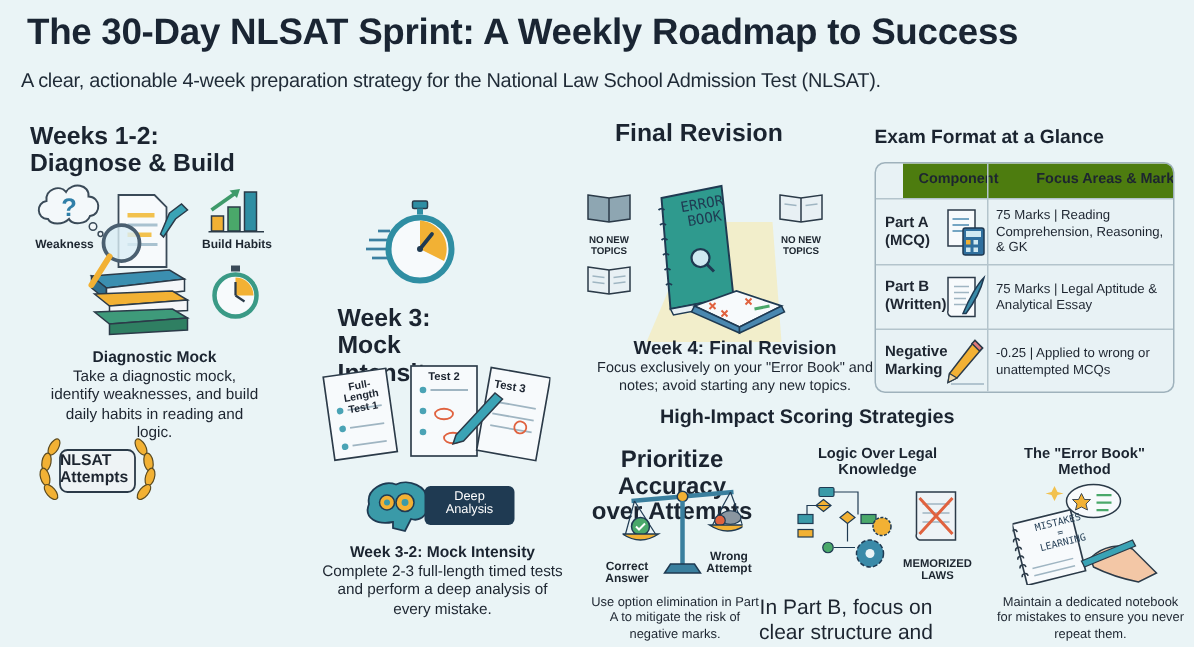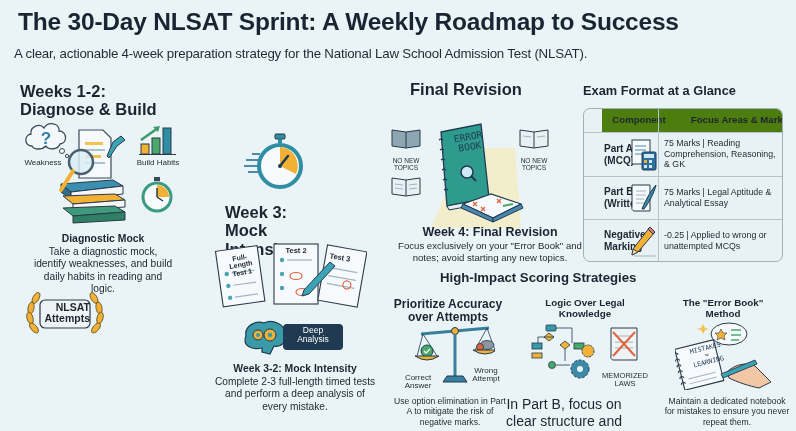--- a/index.html
+++ b/index.html
@@ -22,33 +22,33 @@
       letter-spacing: -0.2px;
     }
     .sec-head {
       font-weight: 700; text-align: left; color: #1b2430;
       line-height: 1.12;
     }
     .body-text {
       text-align: center; font-size: 10.2px; line-height: 1.22; color: #1d2530;
     }
     .bold-sm { font-weight: 700; font-size: 10.4px; text-align: center; color:#1b2430; }
-    .lbl { font-size: 8px; font-weight: 400; color: #1d2630; text-align:center; }
+    .lbl { font-size: 8px; font-weight: 700; color: #1d2630; text-align:center; }
 
     
     .tbl {
       left: 583px; top: 108px; width: 200px; height: 154px;
       border: 1.2px solid #9fb2bc; border-radius: 7px; overflow: hidden;
       background: #e8f2f5;
     }
     .tbl-row { position: absolute; left: 0; width: 100%; border-top: 1px solid #b3c4cc; }
     .tbl-vline { position: absolute; left: 74px; top: 0; bottom: 0; width: 1px; background: #b3c4cc; }
     .tbl-head { top: 0; height: 23px; background: #4d7c0f; border-top: none; margin-left: 18px; }
     .th { position: absolute; top: 5px; font-size: 9.6px; font-weight: 700; text-align: center; color:#1d2530; }
-    .cell-l { position: absolute; left: 6px; font-size: 10px; font-weight: 700; line-height: 1.2; color:#1d2530;margin-left:14px; }
+    .cell-l { position: absolute; left: 6px; font-size: 10px; font-weight: 700; line-height: 1.2; color:#1d2530; }
     .cell-r { position: absolute; left: 80px; width: 118px; font-size: 8.8px; line-height: 1.22; color: #1d2530; }
   </style>
 </head>
 <body>
 
 <div class="abs title">The 30-Day NLSAT Sprint: A Weekly Roadmap to Success</div>
 <div class="abs subtitle">A clear, actionable 4-week preparation strategy for the National Law School Admission Test (NLSAT).</div>
 
 <div class="abs sec-head" style="left:20px; top:82px; width:170px; font-size:16.5px;">
   <div>Weeks 1-2:</div>
@@ -112,21 +112,21 @@
     <ellipse cx="9" cy="20" rx="3" ry="6" transform="rotate(10 9 20)"></ellipse>
     <ellipse cx="8" cy="30" rx="3" ry="6" transform="rotate(-15 8 30)"></ellipse>
     <ellipse cx="12" cy="40" rx="3" ry="6" transform="rotate(-40 12 40)"></ellipse>
     <ellipse cx="72" cy="10" rx="3" ry="6" transform="rotate(-30 72 10)"></ellipse>
     <ellipse cx="77" cy="20" rx="3" ry="6" transform="rotate(-10 77 20)"></ellipse>
     <ellipse cx="78" cy="30" rx="3" ry="6" transform="rotate(15 78 30)"></ellipse>
     <ellipse cx="74" cy="40" rx="3" ry="6" transform="rotate(40 74 40)"></ellipse>
   </g>
   <rect x="18" y="12" width="50" height="28" rx="5" fill="#eef3f5" stroke="#2b3a48" stroke-width="1.2"></rect>
 </svg>
-<div class="abs" style="left:40px;top:302px;width:50px;text-align:right;font-weight:700;font-size:10.5px;line-height:1.05;color:#1d2530">
+<div class="abs" style="left:40px;top:302px;width:50px;text-align:left;font-weight:700;font-size:10.5px;line-height:1.05;color:#1d2530">
   <div>NLSAT</div>
   <div>Attempts</div>
 </div>
 
 <svg class="abs" style="left:242px;top:132px" width="70" height="62" viewBox="0 0 70 62">
   <line x1="4" y1="28" x2="16" y2="28" stroke="#3b7fa0" stroke-width="1.8"></line>
   <line x1="2" y1="34" x2="16" y2="34" stroke="#3b7fa0" stroke-width="1.8"></line>
   <line x1="6" y1="40" x2="18" y2="40" stroke="#3b7fa0" stroke-width="1.8"></line>
   <line x1="10" y1="22" x2="18" y2="22" stroke="#3b7fa0" stroke-width="1.8"></line>
   <rect x="33" y="2" width="10" height="5" rx="1" fill="#2f8ea3" stroke="#2b3a48" stroke-width="1"></rect>
@@ -304,21 +304,21 @@
       <path d="M5 25 L10 28 L4 31 Z" fill="#f2d7a0" stroke="#2b3a48" stroke-width="0.8"></path>
       <line x1="6" y1="32" x2="28" y2="32" stroke="#9fb5c2" stroke-width="1"></line>
     </svg>
     <div class="cell-r" style="top:10px">-0.25 | Applied to wrong or unattempted MCQs</div>
   </div>
   <div class="tbl-vline"></div>
 </div>
 
 <div class="abs sec-head" style="left:440px;top:271px;width:300px;font-size:13.2px">High-Impact Scoring Strategies</div>
 
-<div class="abs bold-sm" style="left:392px;top:298px;width:112px;font-size:12px;line-height:1.1">
+<div class="abs bold-sm" style="left:392px;top:298px;width:112px;font-size:16px;line-height:1.1">
   <div>Prioritize Accuracy</div>
   <div>over Attempts</div>
 </div>
 <svg class="abs" style="left:415px;top:322px" width="80" height="64" viewBox="0 0 80 64">
   <line x1="6" y1="12" x2="74" y2="6" stroke="#3a7f9e" stroke-width="3"></line>
   <circle cx="40" cy="9" r="3.5" fill="#f2b134" stroke="#1f3a52" stroke-width="1"></circle>
   <rect x="38.5" y="12" width="3" height="42" fill="#3a7f9e"></rect>
   <path d="M28 60 L52 60 L48 54 L32 54 Z" fill="#3a7f9e" stroke="#1f3a52" stroke-width="1"></path>
   <line x1="8" y1="12" x2="2" y2="34" stroke="#1f3a52" stroke-width="0.8"></line>
     <line x1="8" y1="12" x2="22" y2="34" stroke="#1f3a52" stroke-width="0.8"></line>

